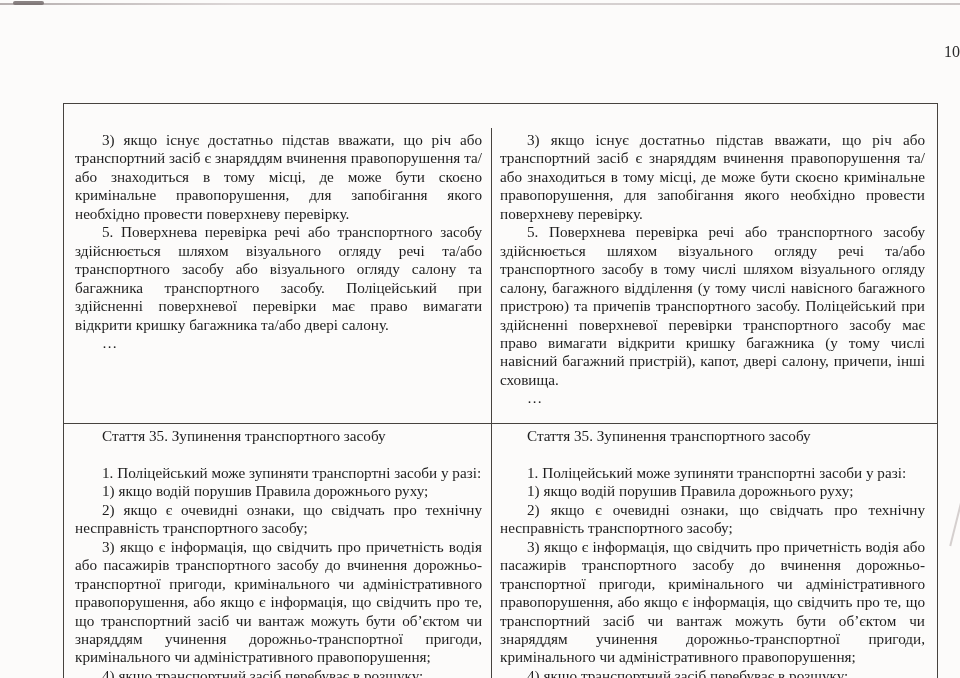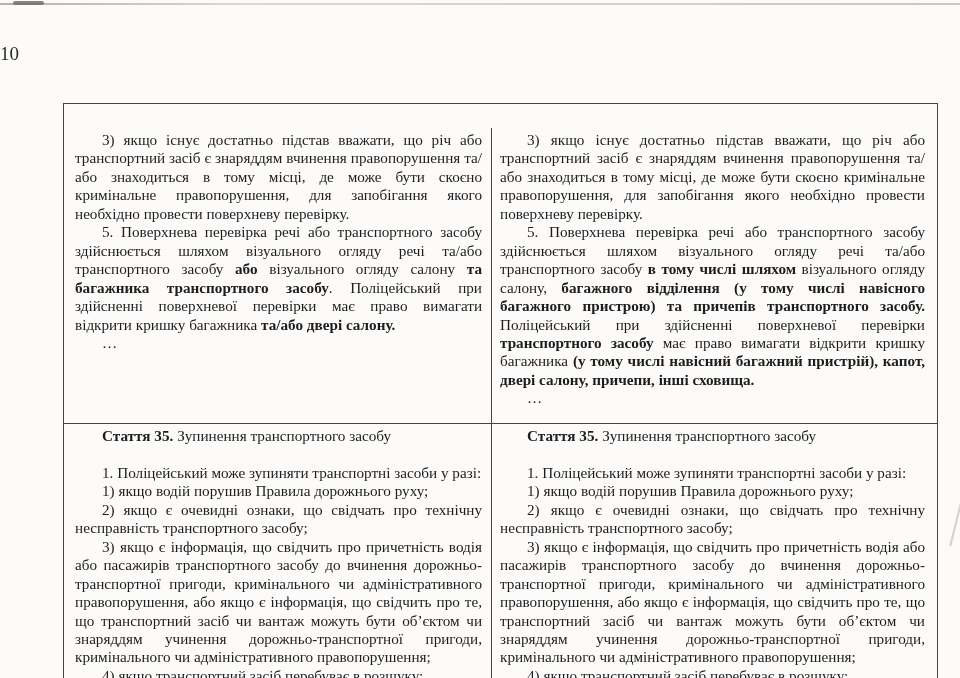--- a/index.html
+++ b/index.html
@@ -9,38 +9,38 @@
     font-family:"Liberation Serif","DejaVu Serif",serif;
     color:#1d1d1d;
   }
   
   .scan-edge{position:absolute;top:3px;left:0;width:960px;height:2px;
     background:linear-gradient(90deg,#aaa2a2,#d6d0d0 25%,#cdc7c7 70%,#c2bbbb);opacity:.85;}
   .scan-smudge{position:absolute;top:1px;left:13px;width:31px;height:4px;
     background:#756d6d;border-radius:2px;opacity:.85;}
   .scan-scratch{position:absolute;right:1px;top:483px;width:2px;height:64px;
     background:#b5aca9;transform:rotate(14deg);opacity:.55;}
-  .page-number{position:absolute;top:43px;left:0;width:100%;text-align:left;
-    font-size:19px;color:#2a2a2a;}
+  .page-number{position:absolute;top:43px;left:0;width:100%;text-align:right;
+    font-size:16px;color:#2a2a2a;}
   
   .doc-table{
     position:absolute;left:63px;top:103px;width:875px;height:600px;
     box-sizing:border-box;
     border-top:1.5px solid #47433f;border-left:1.5px solid #47433f;border-right:1.5px solid #47433f;
     display:flex;flex-direction:column;
   }
   .t-row{display:flex;box-sizing:border-box;}
   .t-row.first{height:296px;border-bottom:1.5px solid #47433f;margin-top:24px;}
   .t-row.second{flex:1;}
   .t-cell{box-sizing:border-box;overflow:hidden;
     font-size:15.2px;line-height:18.45px;}
   .t-cell.left{width:429px;border-right:1.5px solid #47433f;padding:3px 9px 0 11px;}
   .t-cell.right{width:446px;padding:3px 12px 0 8px;}
   .para{margin:0;text-align:justify;text-indent:27px;}
-  .para .b{font-weight:bold;}
+  .para .b{font-weight:normal;}
   .para.ellipsis{text-align:left;letter-spacing:1.5px;}
   .para.spacer{height:18.45px;}
 </style>
 </head>
 <body>
 
 <div class="page">
   <div class="scan-edge"></div>
   <div class="scan-smudge"></div>
   <div class="scan-scratch"></div>

